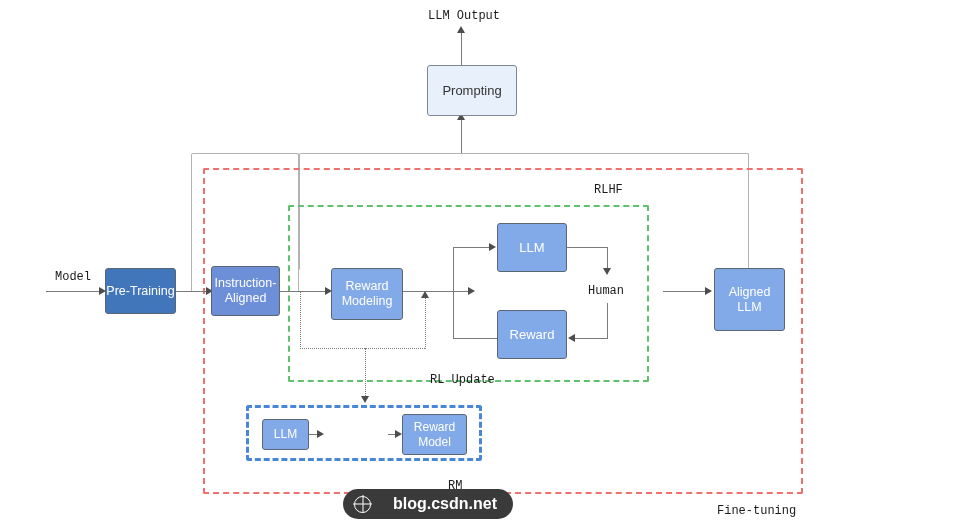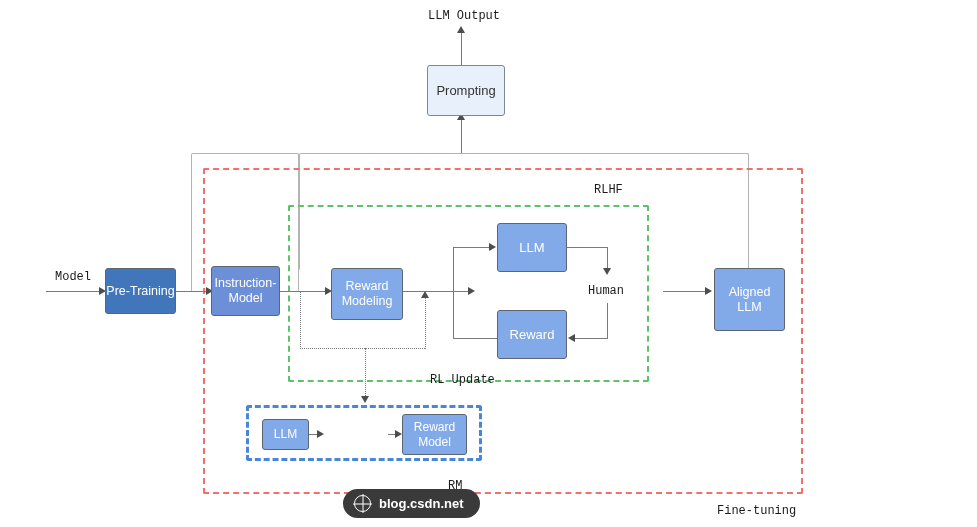--- a/index.html
+++ b/index.html
@@ -106,26 +106,26 @@
     border-top: 4px solid transparent;
     border-bottom: 4px solid transparent;
     border-right: 7px solid #4d4d4d;
   }
 
   
   #csdn-badge {
     position: absolute;
     display: flex;
     align-items: center;
-    gap: 8px;
+    gap: 22px;
     background: #3a3a3a;
     color: #ffffff;
     border-radius: 16px;
     padding: 6px 16px 6px 11px;
-    font-size: 13px;
+    font-size: 16px;
     font-weight: bold;
   }
   .globe {
     width: 15px; height: 15px;
     border-radius: 50%;
     border: 1.6px solid #ffffff;
     position: relative;
     flex: 0 0 auto;
   }
   .globe::before {
@@ -210,31 +210,31 @@
 
   <div class="dln v" style="left:365px; top:348px; height:50px;"></div>
   <div class="arrow down" style="left:361px; top:396px;"></div>
 
   <div class="ln h" style="left:309px; top:434px; width:12px;"></div>
   <div class="arrow right" style="left:317px; top:430px;"></div>
 
   <div class="ln h" style="left:388px; top:434px; width:11px;"></div>
   <div class="arrow right" style="left:395px; top:430px;"></div>
 
-  <div class="node pale" style="left:427px; top:65px; width:78px; height:51px; font-size:13px;">
+  <div class="node pale" style="left:427px; top:65px; width:90px; height:51px; font-size:13px;">
     <span class="node-label">Prompting</span>
   </div>
 
   <div class="node dark" style="left:105px; top:268px; width:71px; height:46px; font-size:12.5px;">
     <span class="node-label">Pre-Training</span>
   </div>
 
   <div class="node mid" style="left:211px; top:266px; width:69px; height:50px; font-size:12.5px;">
     <span class="node-label">Instruction-
-Model</span>
+Aligned</span>
   </div>
 
   <div class="node light" style="left:331px; top:268px; width:72px; height:52px; font-size:12.5px;">
     <span class="node-label">Reward
 Modeling</span>
   </div>
 
   <div class="node light" style="left:497px; top:223px; width:70px; height:49px; font-size:13px;">
     <span class="node-label">LLM</span>
   </div>

